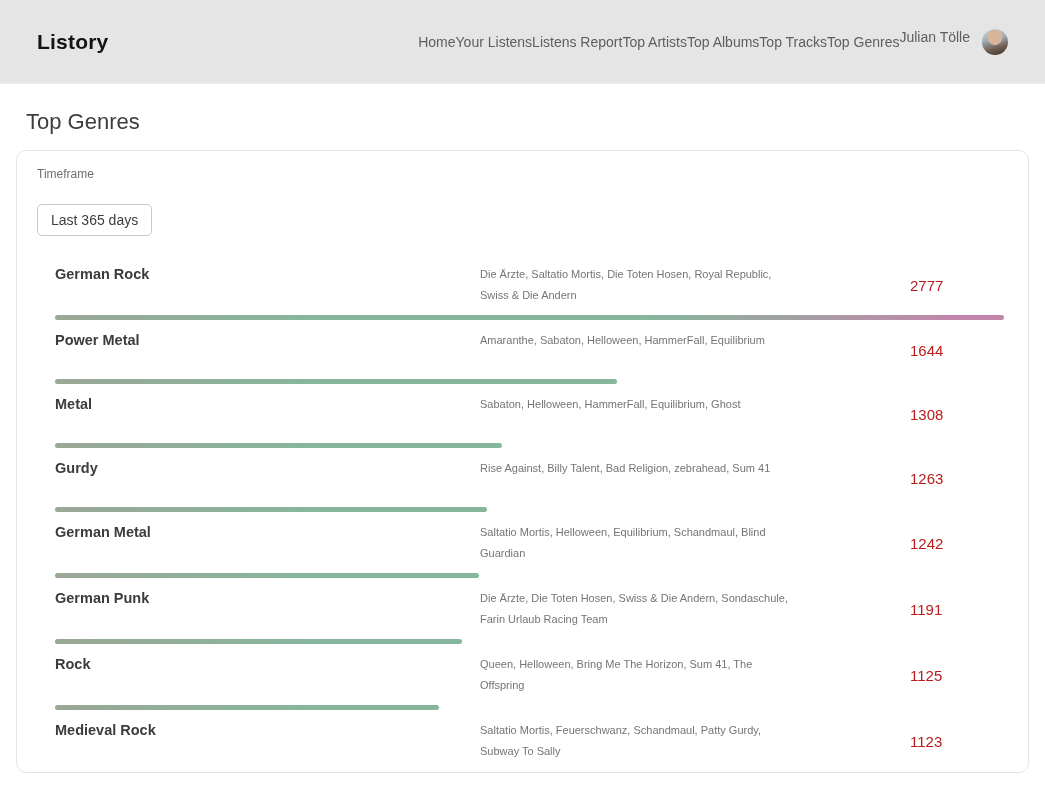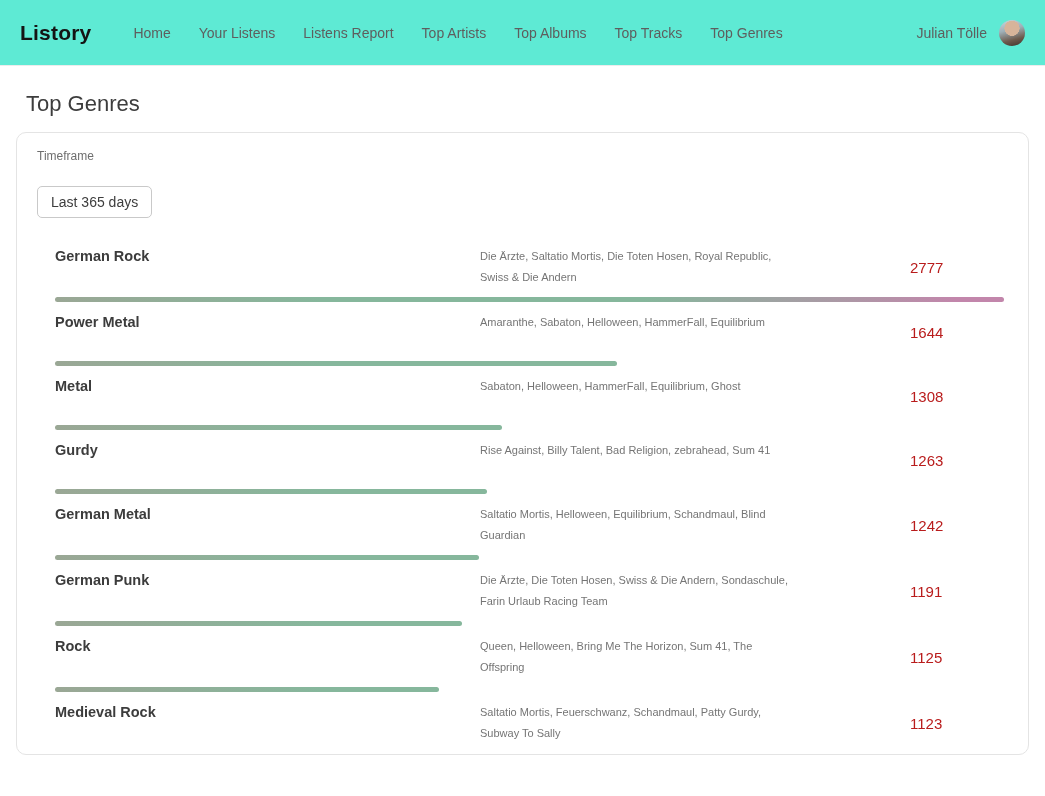--- a/index.html
+++ b/index.html
@@ -9,43 +9,43 @@
     width: 1045px;
     font-family: "Liberation Sans", sans-serif;
     color: #212121;
     background: #fff;
   }
 
   
   .topnav {
     display: flex;
     align-items: center;
-    height: 66px;
-    padding: 0 20px;
+    height: 84px;
+    padding: 0 37px;
     border-bottom: 1px solid #ececec;
-    background: #5eead4;
+    background: #e5e5e5;
   }
   .logo {
     font-size: 21px;
     font-weight: 700;
     letter-spacing: .2px;
     color: #141414;
     text-decoration: none;
     margin-right: 42px;
     cursor: pointer;
   }
-  .nav-links { display: flex; gap: 28px; flex: 1; align-items: center; }
+  .nav-links { display: flex; flex: 1; align-items: center; justify-content: flex-end; }
   .nav-link {
     font-size: 14px;
     color: #5e5e5e;
     text-decoration: none;
     cursor: pointer;
     white-space: nowrap;
   }
-  .nav-right { display: flex; align-items: center; gap: 12px; }
+  .nav-right { display: flex; gap: 12px; }
   .user-name { font-size: 14px; color: #5e5e5e; }
   .avatar {
     width: 26px; height: 26px; border-radius: 50%;
     background:
       radial-gradient(circle at 50% 32%, #d7b49a 0 34%, transparent 35%),
       linear-gradient(165deg, #cdd6da 0%, #9fb0b8 38%, #6d5a4c 72%, #3e2f28 100%);
     cursor: pointer;
     flex: 0 0 auto;
   }
 

